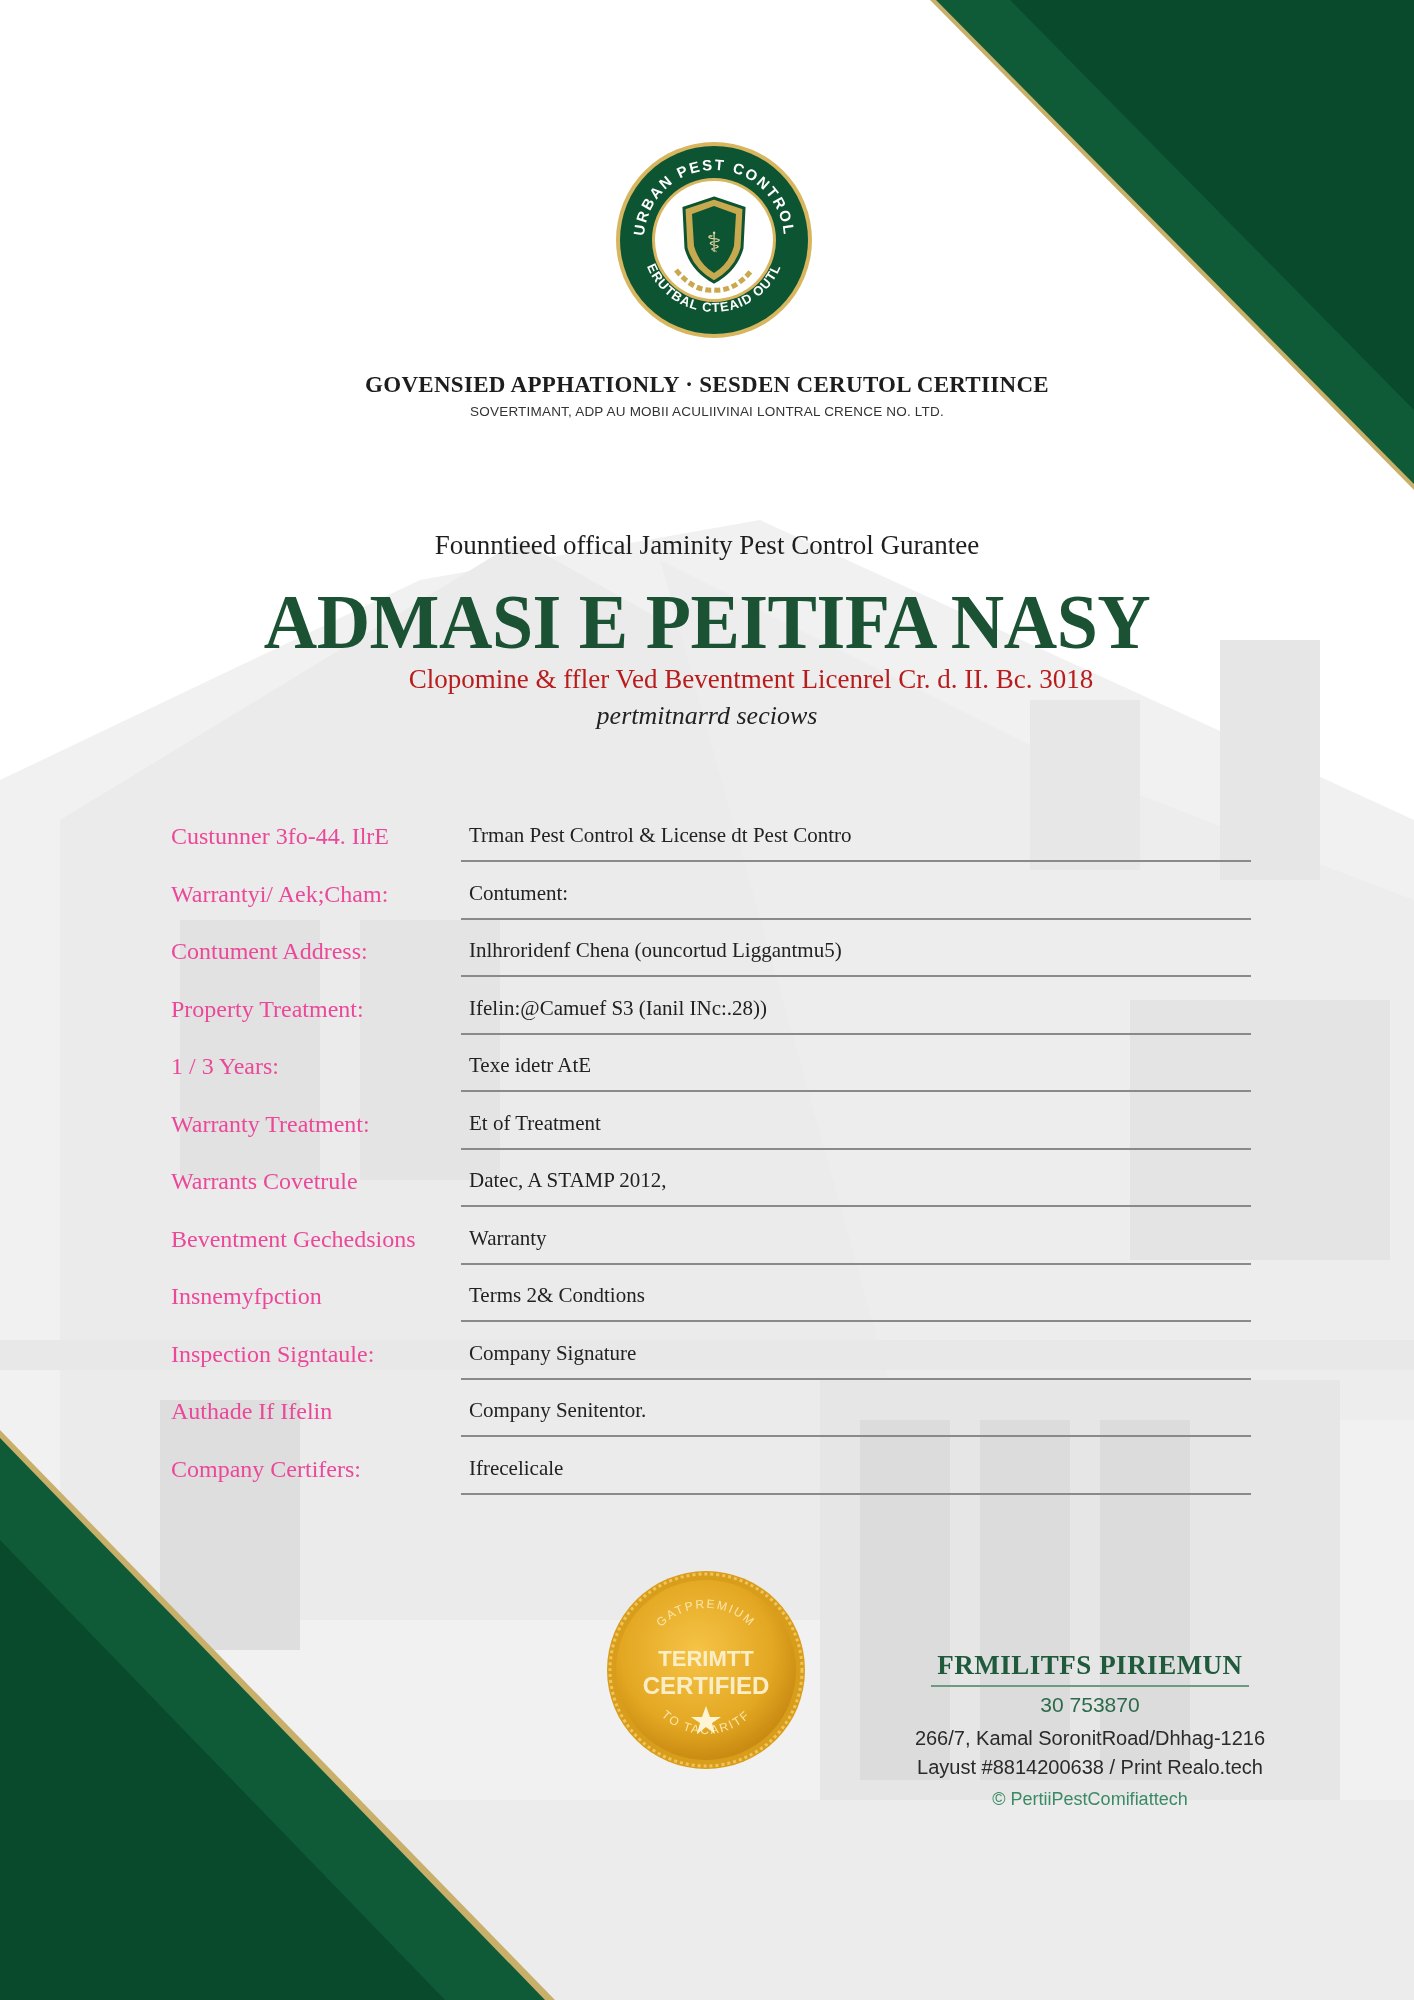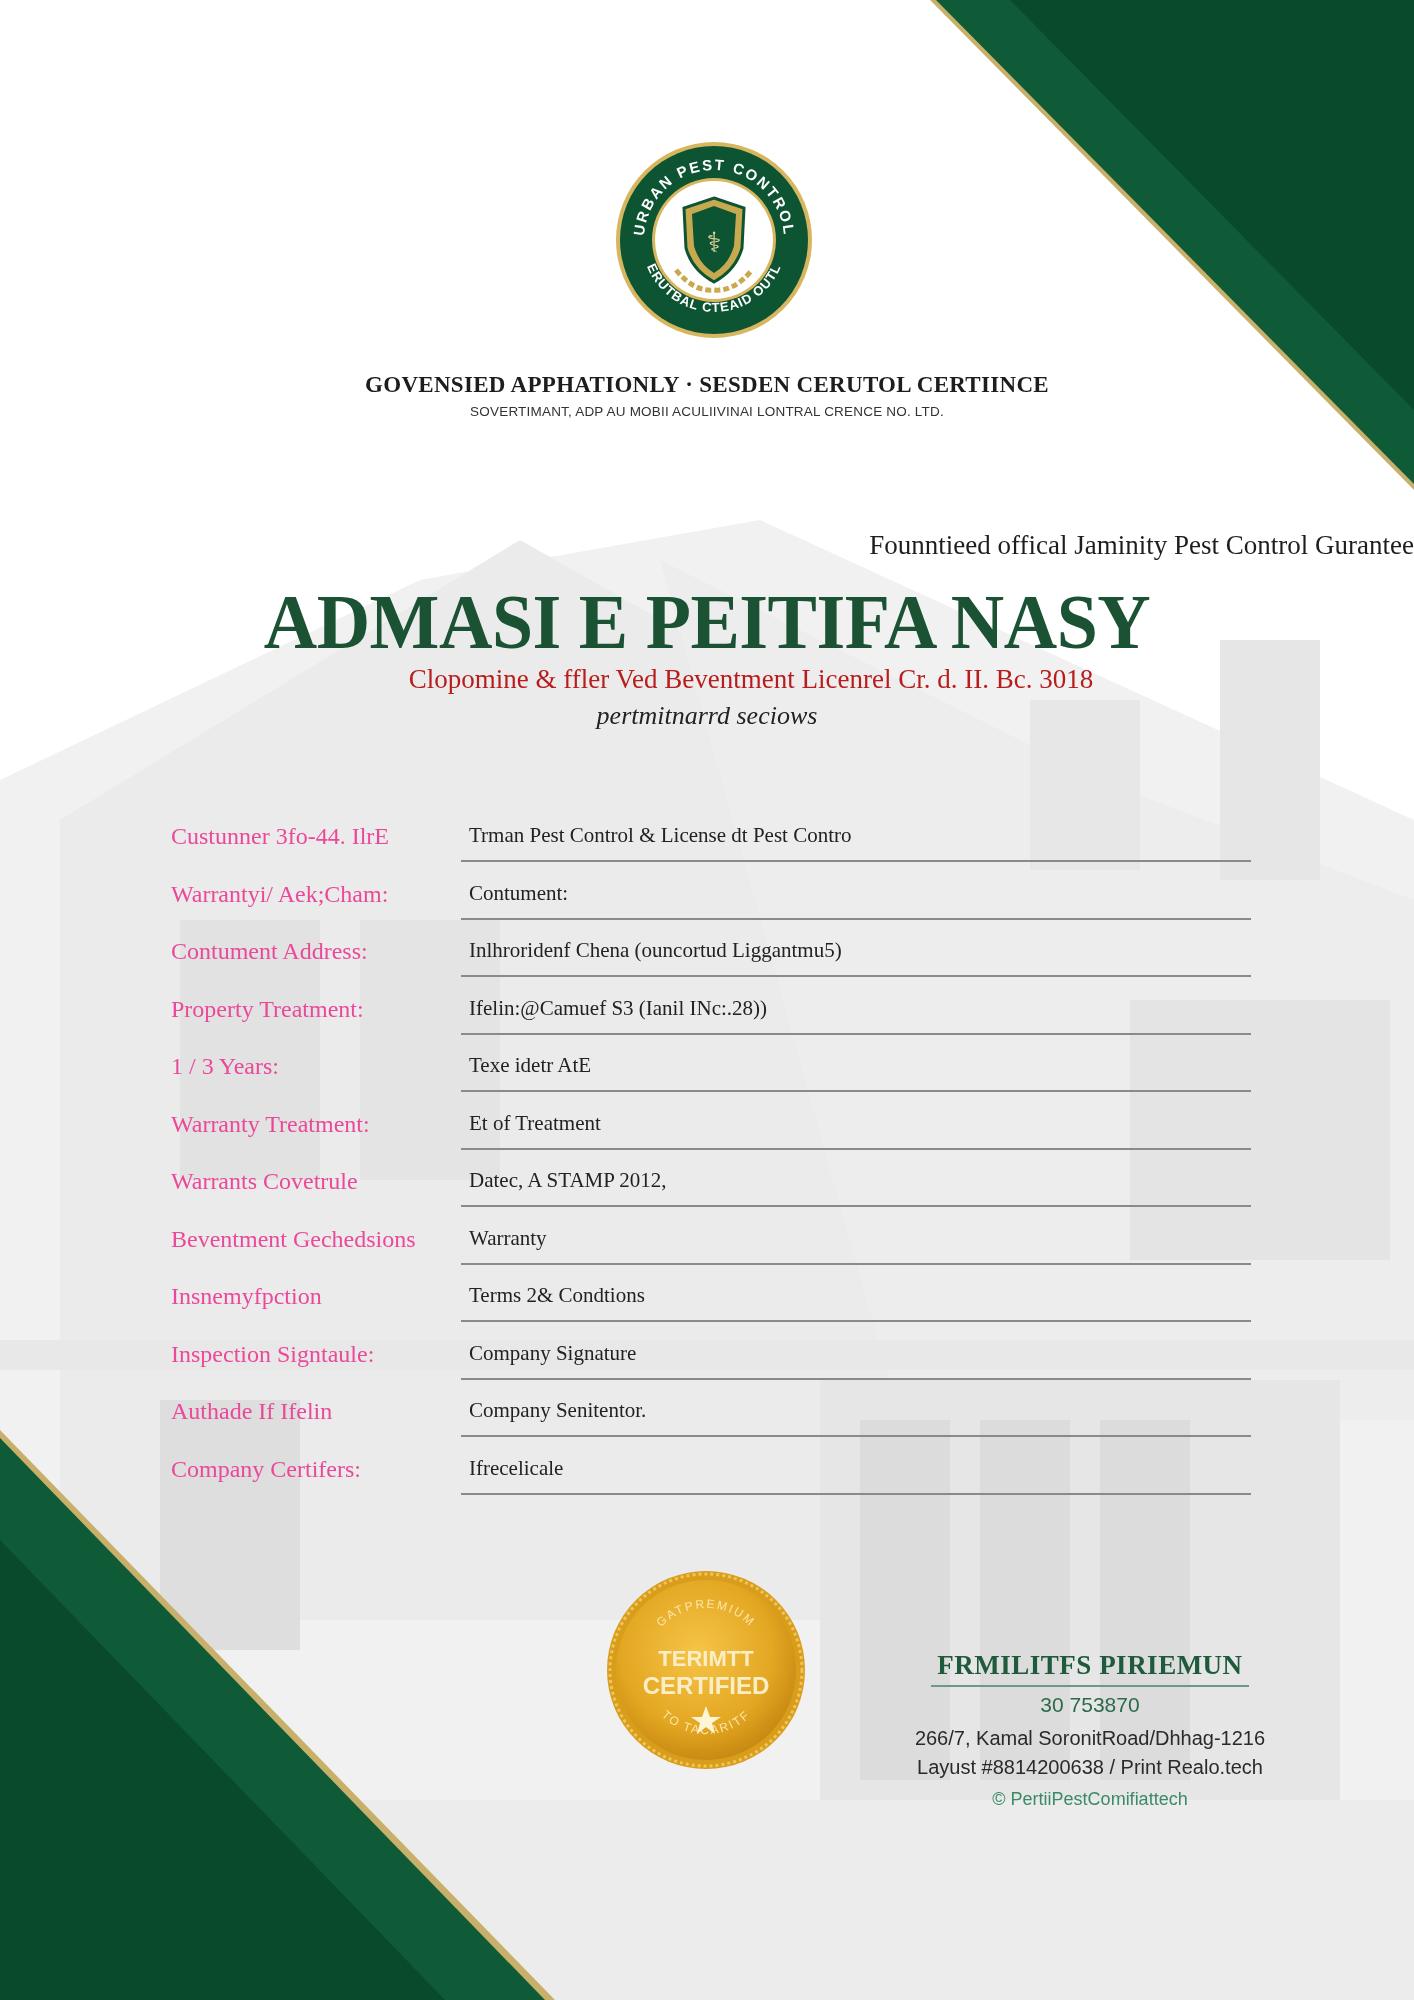--- a/index.html
+++ b/index.html
@@ -3,21 +3,21 @@
 <meta charset="utf-8">
 <style>
   html, body { margin:0; padding:0; }
   body { width:1414px; height:2000px; position:relative; overflow:hidden; background:#ffffff; font-family:"Liberation Serif", serif; }
   .bg-house { position:absolute; left:0; top:520px; width:1414px; height:1480px; z-index:0; }
   .corner { position:absolute; z-index:1; }
   .content { position:absolute; left:0; top:0; width:1414px; height:2000px; z-index:2; }
   .seal { position:absolute; left:614px; top:140px; width:200px; height:200px; }
   .org-title { position:absolute; top:372px; left:0; width:1414px; text-align:center; font-family:"Liberation Serif", serif; font-weight:bold; font-size:23px; color:#1d1d1d; letter-spacing:0.3px; }
   .org-sub { position:absolute; top:404px; left:0; width:1414px; text-align:center; font-family:"Liberation Sans", sans-serif; font-size:13.5px; color:#333; letter-spacing:0.2px; }
-  .eyebrow { position:absolute; top:530px; left:0; width:1414px; text-align:right; font-size:27px; color:#1e1e1e; }
+  .eyebrow { position:absolute; top:530px; left:0; width:1414px; text-align:center; font-size:27px; color:#1e1e1e; }
   .headline { position:absolute; top:580px; left:0; width:1414px; text-align:center; font-family:"Liberation Serif", serif; font-weight:bold; font-size:74px; color:#1b5234; letter-spacing:-0.5px; transform:scaleY(1.05); }
   .license { position:absolute; top:664px; left:0; width:1414px; text-align:center; font-size:27px; color:#b91c1c;padding-left:44px; }
   .tagline { position:absolute; top:701px; left:0; width:1414px; text-align:center; font-size:26px; font-style:italic; color:#222; }
   .fields { position:absolute; left:171px; top:815px; width:1080px; }
   .field-row { position:relative; height:57.5px; }
   .field-label { position:absolute; left:0; top:8px; font-size:24px; color:#ec4899; white-space:nowrap; }
   .field-value { position:absolute; left:298px; top:8px; font-size:21px; color:#222; white-space:nowrap; }
   .field-line { position:absolute; left:290px; right:0; top:45px; height:2px; background:#8a8a8a; }
   .badge { position:absolute; left:606px; top:1570px; width:200px; height:200px; }
   .contact { position:absolute; left:880px; top:1650px; width:420px; text-align:center; }

